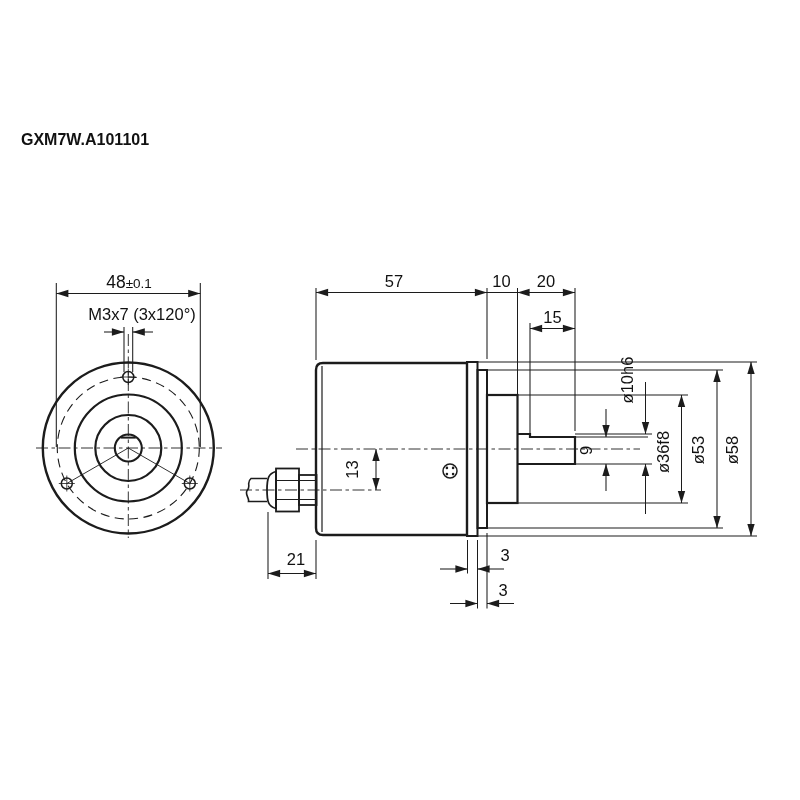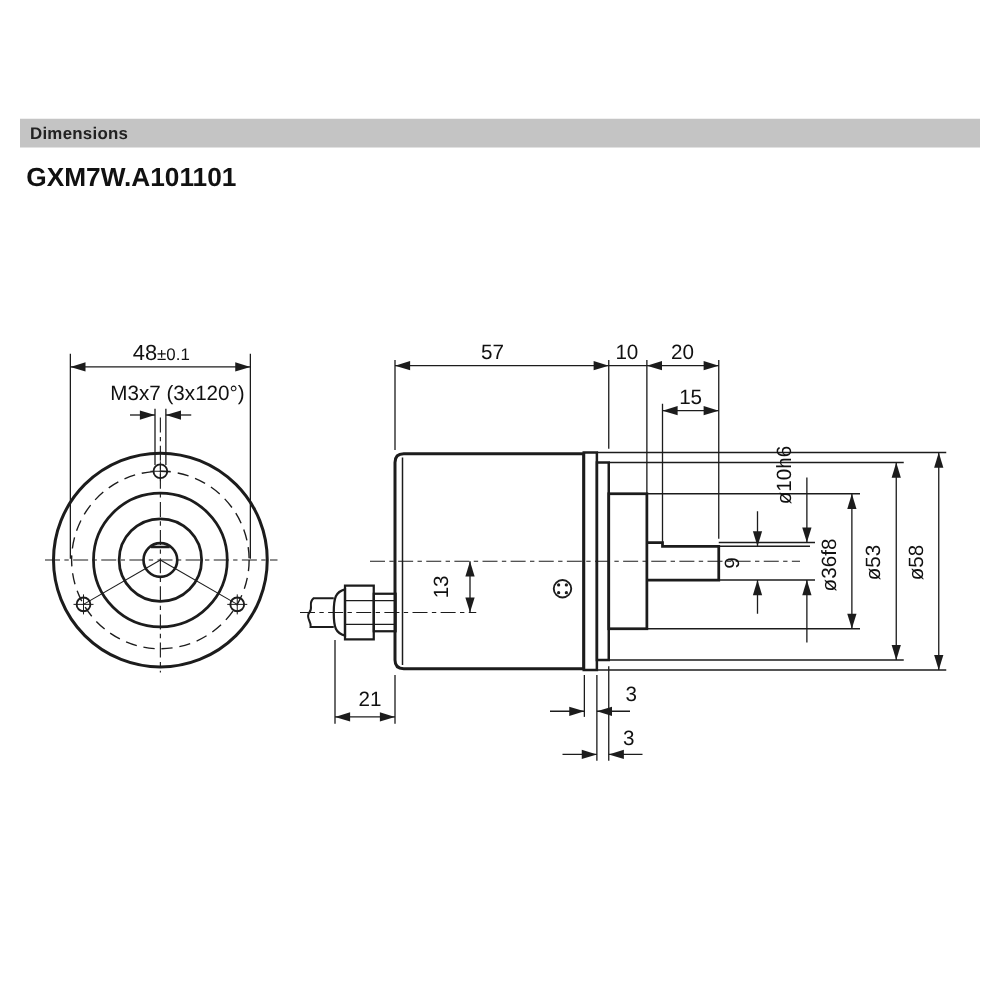--- a/index.html
+++ b/index.html
@@ -1,35 +1,32 @@
 <!DOCTYPE html>
 <html><head>
 <meta charset="utf-8">
 <style>
   html,body{margin:0;padding:0;background:#fff;}
   .page{position:relative;width:800px;height:800px;background:#fff;overflow:hidden;
         font-family:"Liberation Sans","DejaVu Sans",sans-serif;}
   .header-bar{position:absolute;left:16px;top:95px;width:768px;height:23px;
         background:#c4c4c4;display:flex;align-items:center;}
   .header-bar span{font-size:13.5px;font-weight:bold;color:#222;padding-left:8px;letter-spacing:.2px;}
-  .model-title{position:absolute;left:21px;top:131px;font-size:21px;font-weight:bold;color:#111;}
+  .model-title{position:absolute;left:21px;top:131px;font-size:16px;font-weight:bold;color:#111;}
   svg{position:absolute;left:0;top:0;}
   .ol{stroke:#1c1c1c;fill:none;}
   .dim{stroke:#1c1c1c;stroke-width:1.05;fill:none;}
   .cl{stroke:#1c1c1c;stroke-width:0.9;fill:none;stroke-dasharray:12 3.5 3.5 3.5;}
   text{fill:#111;font-family:"Liberation Sans","DejaVu Sans",sans-serif;font-size:16.5px;}
 </style>
 </head>
 <body>
 
 <div class="page">
 
-  <div class="header-bar">
-    <span>Dimensions</span>
-  </div>
 
   <div class="model-title">GXM7W.A101101</div>
 
   <svg width="800" height="800" viewBox="0 0 800 800">
     <defs>
       <marker id="ar" markerUnits="userSpaceOnUse" markerWidth="14" markerHeight="10" refX="12.6" refY="5" orient="auto-start-reverse">
         <path d="M0.5,1.3 L12.6,5 L0.5,8.7 Z" fill="#1c1c1c"></path>
       </marker>
     </defs>
 

